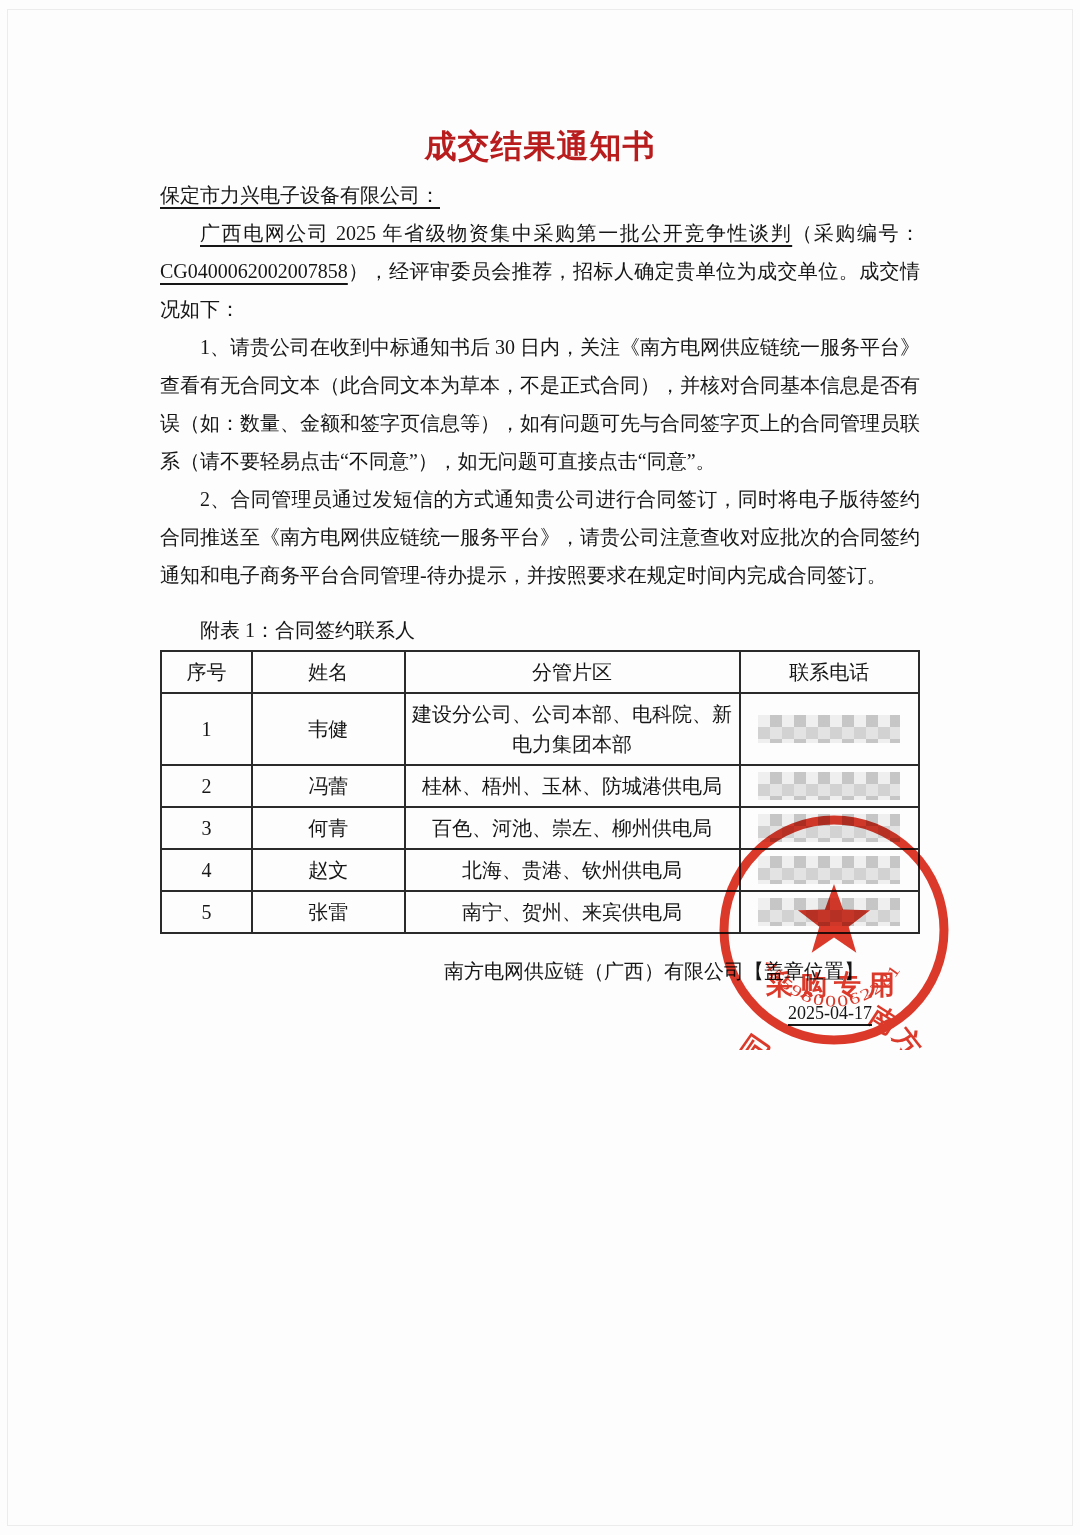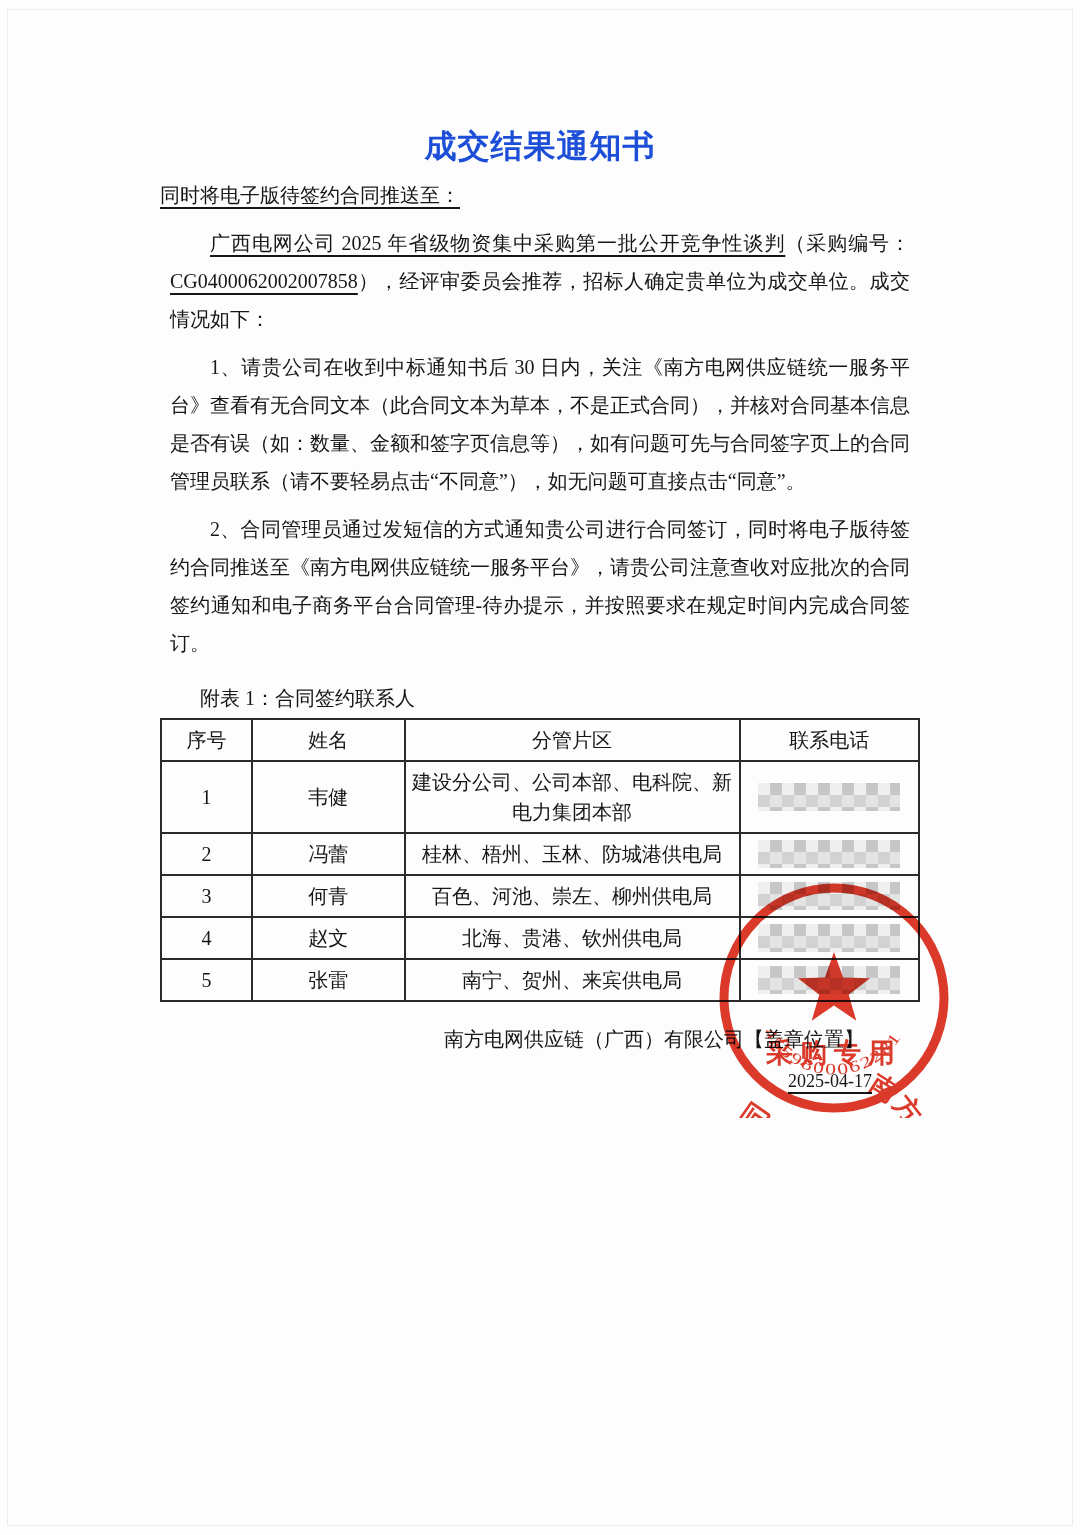--- a/index.html
+++ b/index.html
@@ -8,26 +8,26 @@
     font-family:"Liberation Serif","DejaVu Serif",serif;color:#161616;
     overflow:hidden;
   }
   .page::after{
     content:"";position:absolute;left:7px;top:9px;right:7px;bottom:9px;
     border:1px solid #ececec;pointer-events:none;
   }
   .content{position:relative;margin:0 160px;width:760px;}
   .doc-title{
     margin:0;padding-top:126px;text-align:center;
-    font-size:32px;font-weight:bold;letter-spacing:1px;line-height:40px;color:#1d4ed8;
+    font-size:32px;font-weight:bold;letter-spacing:1px;line-height:40px;color:#b91c1c;
   }
   .addressee{margin-top:10px;font-size:20px;line-height:38px;}
   .u{text-decoration:underline;text-decoration-thickness:1.5px;text-underline-offset:5px;}
   p.body-par{
-    margin:10px;font-size:20px;line-height:38px;text-align:justify;text-indent:2em;
+    margin:0;font-size:20px;line-height:38px;text-align:justify;text-indent:2em;
   }
   .intro{margin-top:4px;}
   
   table{border-collapse:collapse;width:100%;table-layout:fixed;}
   td,th{border:2px solid #2a2a2a;text-align:center;vertical-align:middle;
         font-size:20px;font-weight:normal;padding:4px 6px;}
   .t1{margin-top:8px;}
   .t1 th{font-weight:bold;line-height:28px;padding:6px 4px;}
   .t1 td{line-height:29px;padding:8px 10px;}
   .t1 .c1{width:35.6%;}
@@ -70,21 +70,21 @@
   }
 </style>
 </head>
 <body>
 
 <div class="page">
   <div class="content">
 
     <h1 class="doc-title">成交结果通知书</h1>
 
-    <div class="addressee"><span class="u">同时将电子版待签约合同推送至：</span></div>
+    <div class="addressee"><span class="u">保定市力兴电子设备有限公司：</span></div>
 
     <p class="body-par intro"><span class="u">广西电网公司 2025 年省级物资集中采购第一批公开竞争性谈判</span><span>（采购编号：</span><span class="u">CG0400062002007858</span><span>），经评审委员会推荐，招标人确定贵单位为成交单位。成交情况如下：</span></p>
 
 
     <p class="body-par p1">1、请贵公司在收到中标通知书后 30 日内，关注《南方电网供应链统一服务平台》查看有无合同文本（此合同文本为草本，不是正式合同），并核对合同基本信息是否有误（如：数量、金额和签字页信息等），如有问题可先与合同签字页上的合同管理员联系（请不要轻易点击“不同意”），如无问题可直接点击“同意”。</p>
     <p class="body-par">2、合同管理员通过发短信的方式通知贵公司进行合同签订，同时将电子版待签约合同推送至《南方电网供应链统一服务平台》，请贵公司注意查收对应批次的合同签约通知和电子商务平台合同管理-待办提示，并按照要求在规定时间内完成合同签订。</p>
 
     <div class="appendix-title">附表 1：合同签约联系人</div>
 
     <table class="t2">

